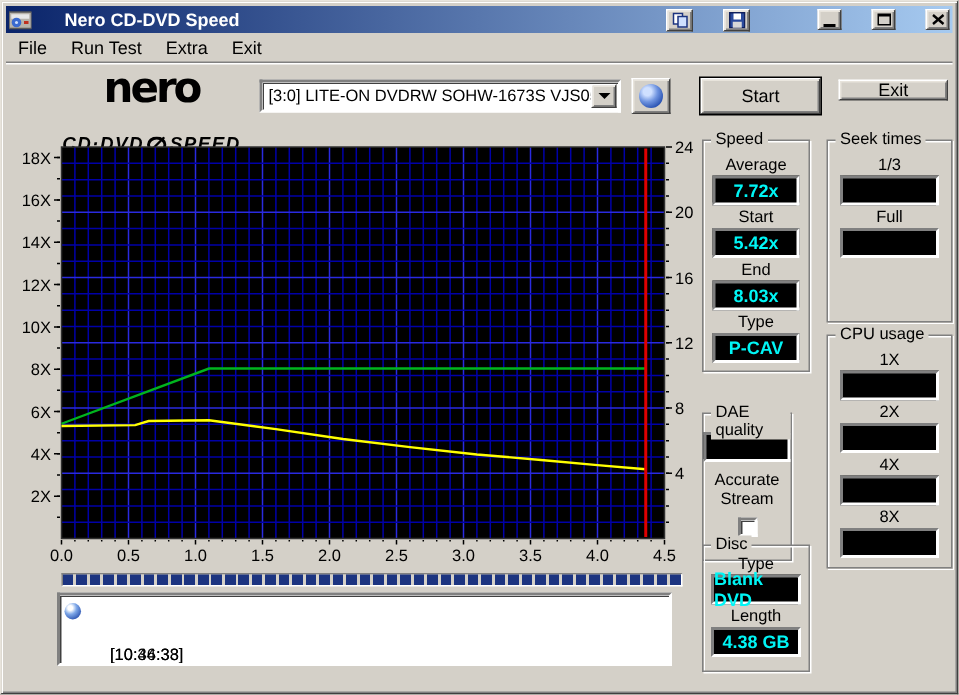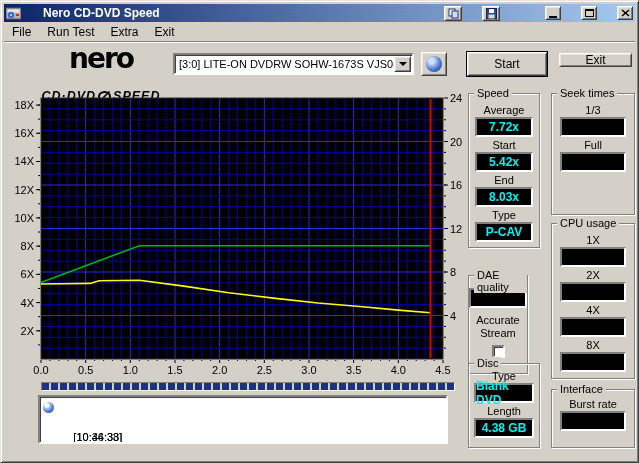--- a/index.html
+++ b/index.html
@@ -480,21 +480,14 @@
     <div class="field">
         <span class="flabel">Type</span>
       <span class="lcd">Blank DVD</span>
       </div>
     <div class="field">
         <span class="flabel">Length</span>
       <span class="lcd">4.38 GB</span>
       </div>
   </div>
 
-  <div class="group g-iface">
-    <span class="gtitle">Interface</span>
-    <div class="field">
-        <span class="flabel">Burst rate</span>
-      <span class="lcd"></span>
-      </div>
-  </div>
 
 </div>
 
 </body></html>

